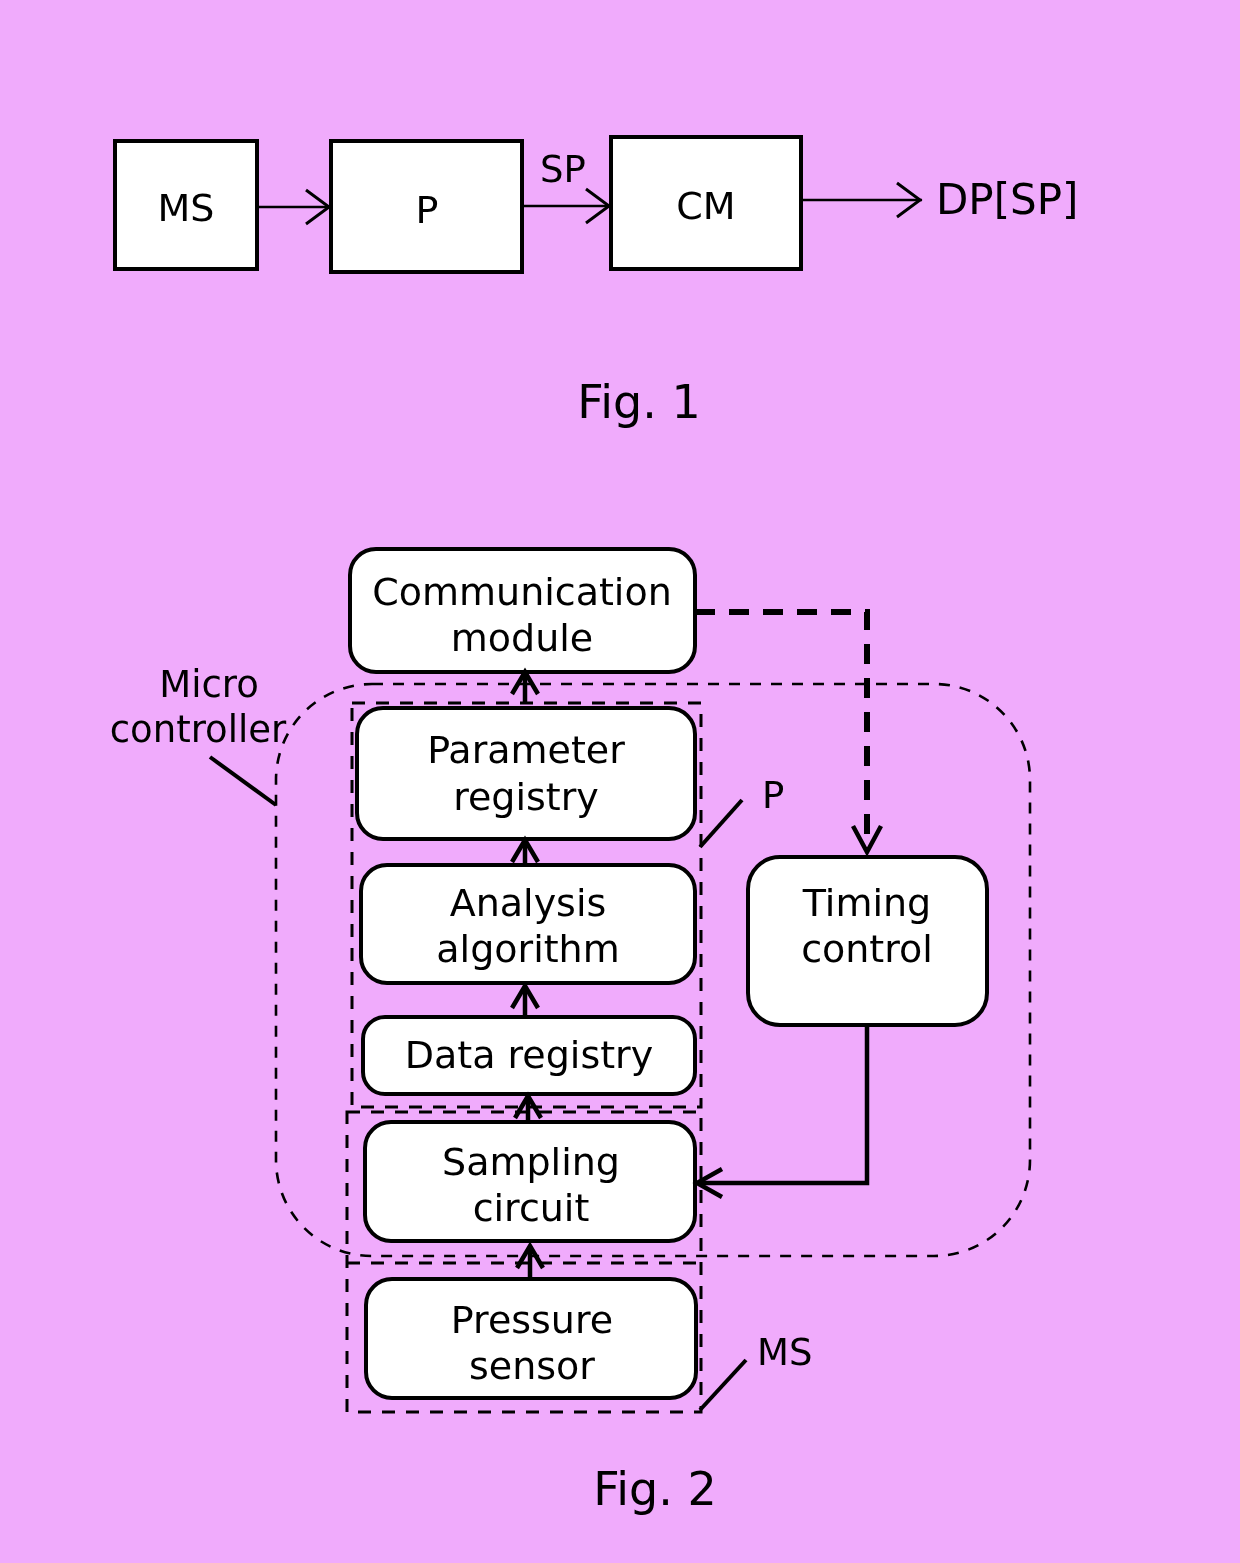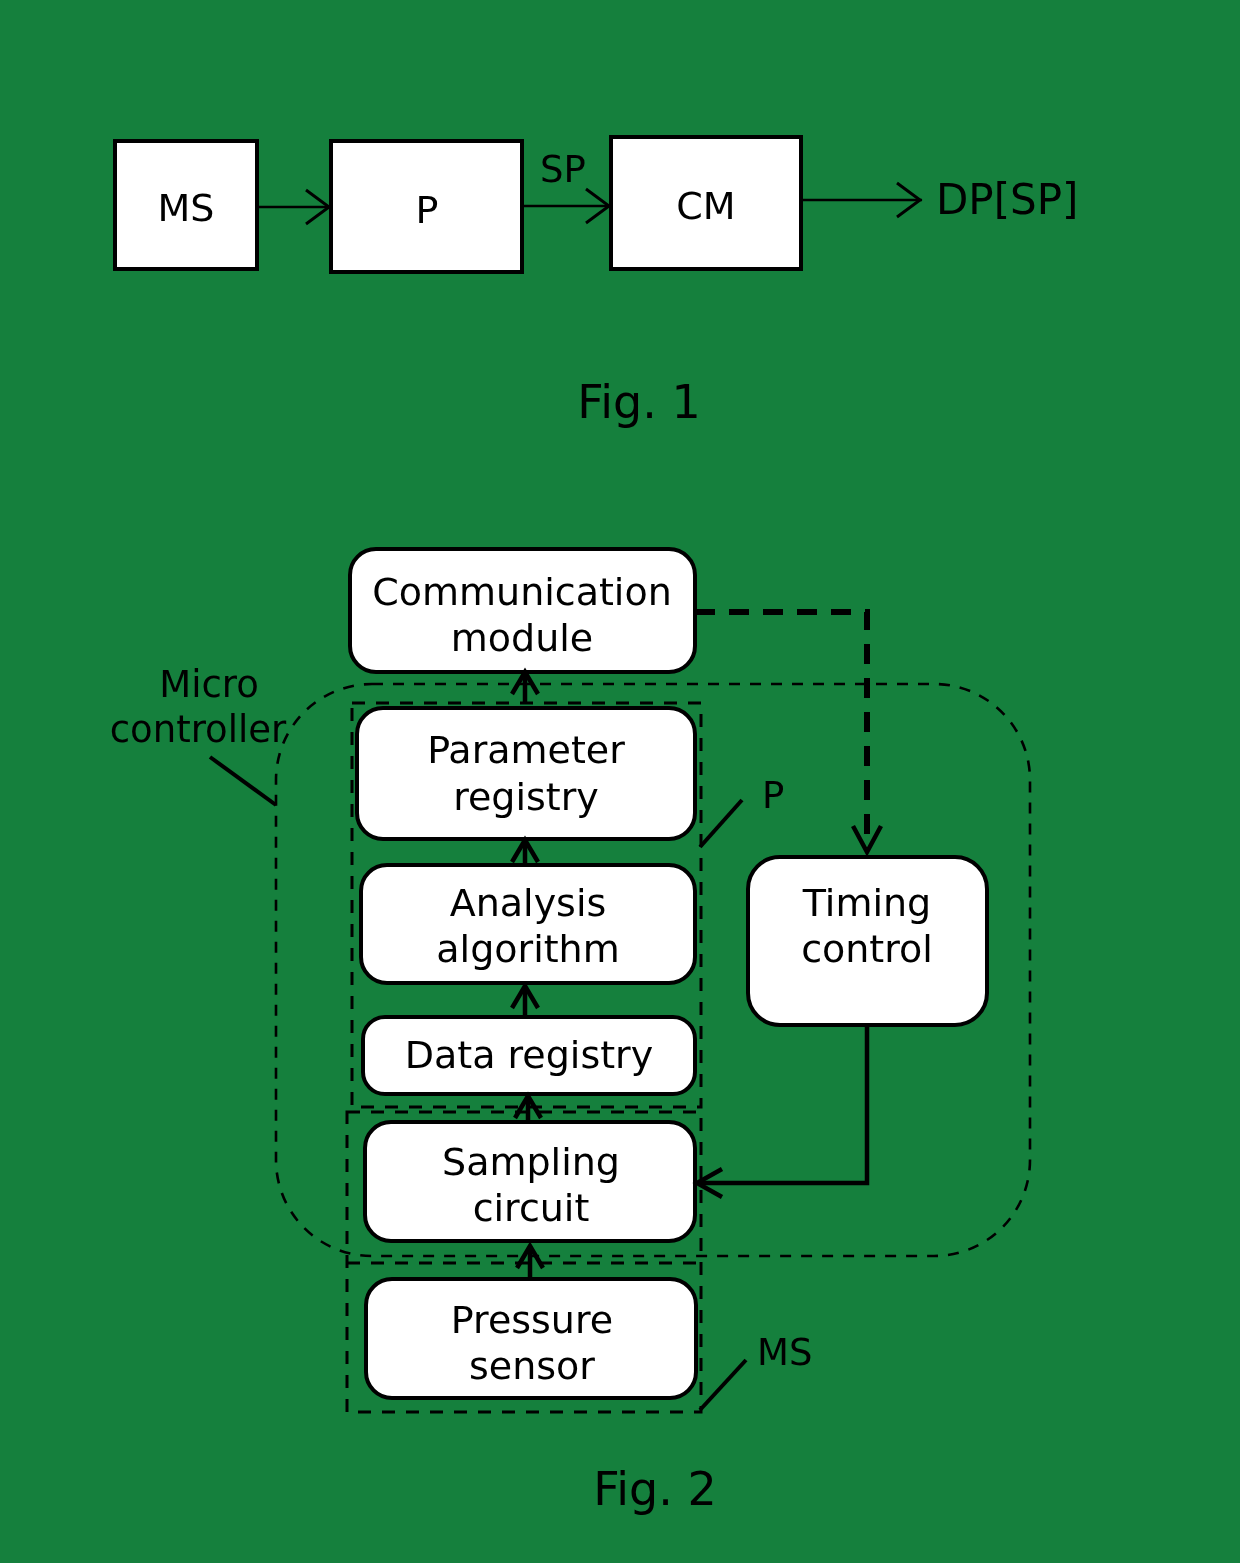--- a/index.html
+++ b/index.html
@@ -4,21 +4,21 @@
 <style>
   html, body {
     margin: 0;
     padding: 0;
     background: #ffffff;
   }
   #page {
     position: relative;
     width: 1240px;
     height: 1563px;
-    background: #15803d;
+    background: #f0abfc;
     font-family: "DejaVu Sans", sans-serif;
     overflow: hidden;
   }
   svg.canvas {
     position: absolute;
     top: 0;
     left: 0;
     width: 1240px;
     height: 1563px;
   }

